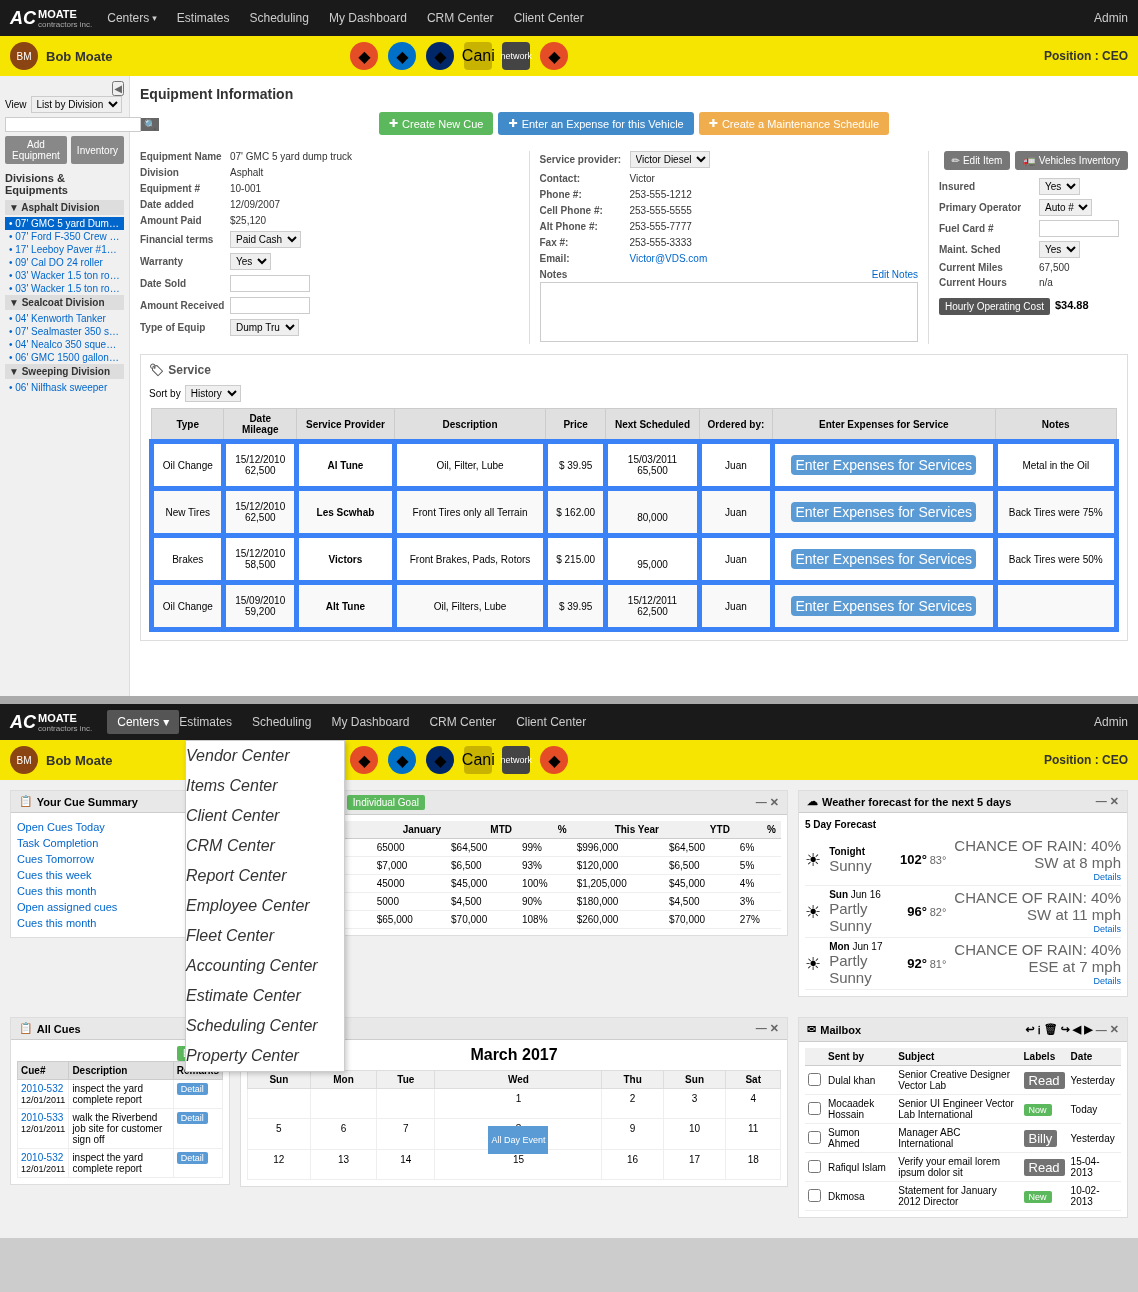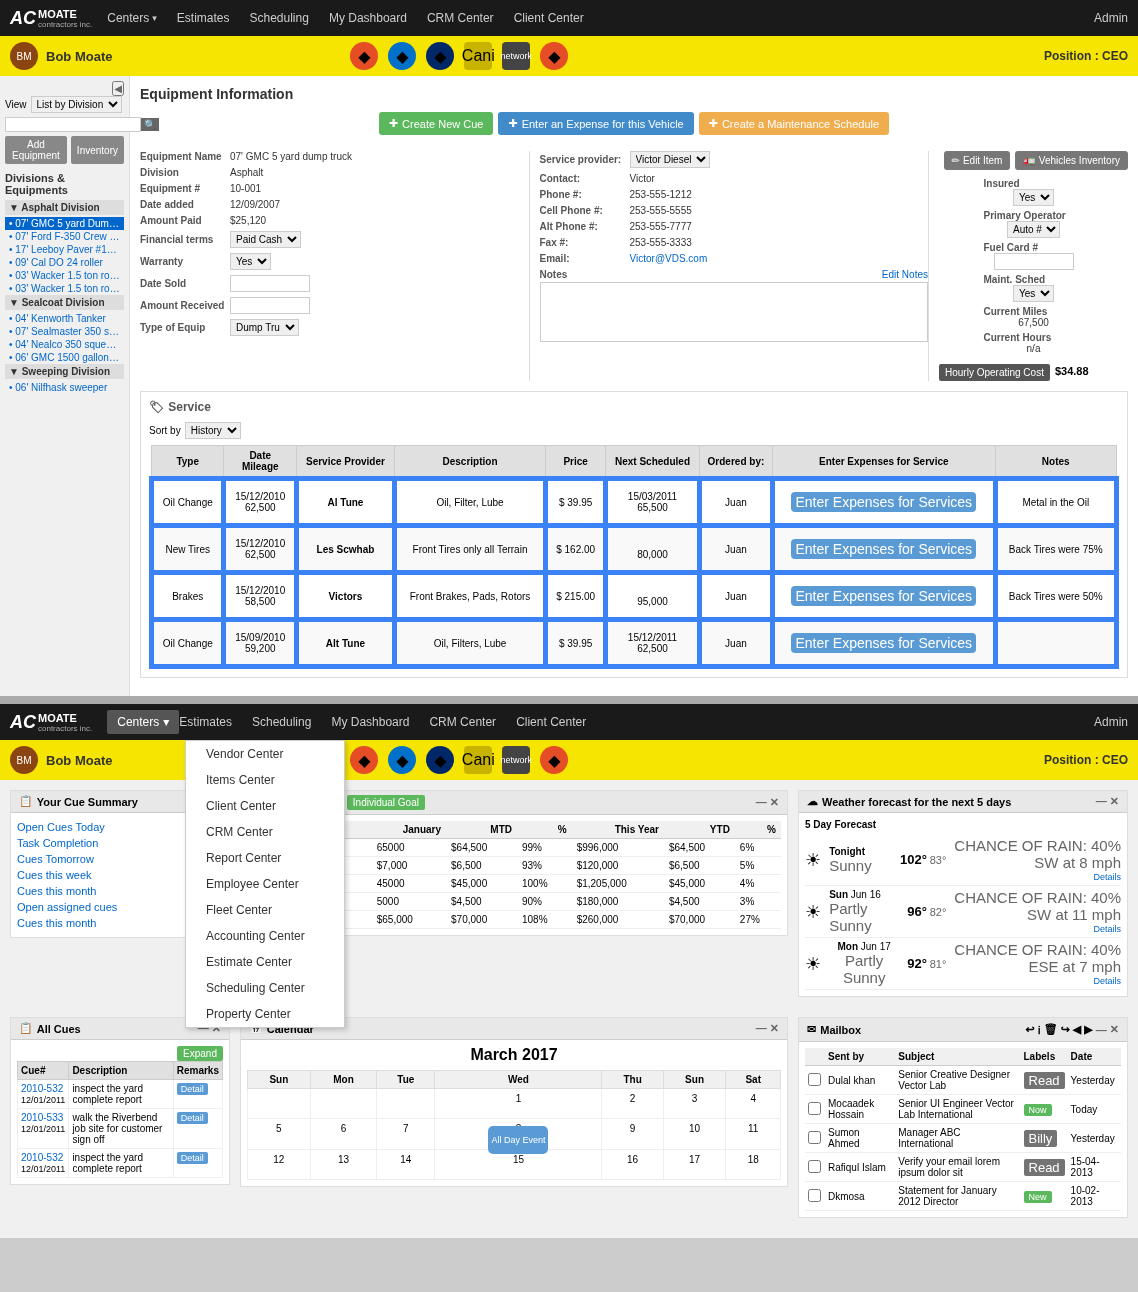--- a/index.html
+++ b/index.html
@@ -79,21 +79,21 @@
     .section-separator { height: 8px; background: #aaa; width: 100%; }
 
     
     .bottom-section { background: #f0f0f0; width: 1138px; position: relative; }
 
     
     .nav-bar2 { background: #1a1a1a; display: flex; align-items: center; padding: 0 10px; height: 36px; }
 
     
     .dropdown-menu { position: absolute; top: 36px; left: 185px; background: #fff; border: 1px solid #ccc; z-index: 100; width: 160px; box-shadow: 2px 2px 5px rgba(0,0,0,0.2); }
-    .dropdown-item { padding: 6px 20px; font-size: 12px; cursor: pointer; color: #333; }
+    .dropdown-item { padding: 6px 0; font-size: 16px; cursor: pointer; color: #333; font-style: italic; }
 
     
     .bottom-panels { display: flex; gap: 0; padding: 10px; gap: 10px; }
     .panel-left { width: 220px; flex-shrink: 0; }
     .panel-middle { flex: 1; }
     .panel-right { width: 330px; flex-shrink: 0; }
 
     .widget { background: #fff; border: 1px solid #ddd; margin-bottom: 10px; }
     .widget-header { background: #e8e8e8; padding: 4px 8px; font-size: 11px; font-weight: bold; display: flex; align-items: center; justify-content: space-between; border-bottom: 1px solid #ccc; }
     .widget-header-left { display: flex; align-items: center; gap: 4px; }
@@ -112,21 +112,21 @@
     .weather-forecast { padding: 6px; font-size: 10px; }
     .weather-day { display: flex; align-items: center; padding: 3px 0; border-bottom: 1px solid #eee; gap: 8px; }
     .weather-temp { font-size: 13px; font-weight: bold; }
     .weather-detail { font-size: 15px; color: #666; }
     .weather-link { color: #0066cc; font-size: 9px; }
 
     
     .calendar-table { width: 100%; border-collapse: collapse; font-size: 10px; }
     .calendar-table th { background: #f0f0f0; text-align: center; padding: 3px; border: 1px solid #ddd; }
     .calendar-table td { text-align: center; padding: 4px; border: 1px solid #eee; vertical-align: top; height: 30px; }
-    .calendar-event { background: #5b9bd5; color: #fff; border-radius: 5px; padding: 9px 3px; font-size: 9px; }
+    .calendar-event { background: #5b9bd5; color: #fff; border-radius: 0; padding: 9px 3px; font-size: 9px; }
 
     
     .all-cues-table { width: 100%; border-collapse: collapse; font-size: 10px; }
     .all-cues-table th { background: #e0e0e0; padding: 3px; border: 1px solid #ccc; text-align: left; }
     .all-cues-table td { padding: 3px; border: 1px solid #eee; vertical-align: top; }
     .expand-btn { background: #5cb85c; color: #fff; border: none; border-radius: 2px; padding: 2px 6px; font-size: 10px; cursor: pointer; float: right; }
     .detail-btn { background: #5b9bd5; color: #fff; border: none; border-radius: 2px; padding: 1px 4px; font-size: 9px; cursor: pointer; }
     .cue-id-link { color: #0066cc; font-size: 10px; cursor: pointer; }
 
     
@@ -145,21 +145,21 @@
     
     .logo-wrapper { display: flex; align-items: center; gap: 2px; margin-right: 15px; }
     .logo-ac-text { color: #fff; font-size: 18px; font-weight: bold; font-style: italic; }
     .logo-moate-text { display: flex; flex-direction: column; }
     .logo-moate-top { color: #fff; font-size: 11px; font-weight: bold; }
     .logo-moate-bottom { color: #aaa; font-size: 8px; }
 
     .centers-btn { background: #555; color: #fff; border: none; padding: 5px 10px; font-size: 12px; cursor: pointer; display: flex; align-items: center; gap: 4px; border-radius: 2px; }
 
     .notes-area { width: 100%; height: 60px; font-size: 10px; border: 1px solid #ccc; resize: none; }
-    .info-box-row { display: flex; align-items: center; margin-bottom: 4px; flex-direction: column; }
+    .info-box-row { display: flex; align-items: center; margin-bottom: 4px; }
     .info-label { font-weight: bold; font-size: 10px; width: 100px; flex-shrink: 0; color: #555; }
     .info-value { font-size: 10px; color: #333; }
     .info-select { font-size: 10px; border: 1px solid #ccc; padding: 1px; }
     .info-input { font-size: 10px; border: 1px solid #ccc; padding: 2px 4px; width: 80px; }
 
     .hourly-btn { background: #555; color: #fff; border: none; padding: 3px 6px; font-size: 10px; cursor: pointer; border-radius: 2px; margin-top: 4px; }
 
     .bottom-row-panels { display: flex; gap: 10px; padding: 0 10px 10px 10px; }
     .bottom-left { width: 220px; }
     .bottom-center { flex: 1; }
@@ -254,21 +254,21 @@
         <button class="action-btn btn-blue">
           <span>✚</span>
           <span>Enter an Expense for this Vehicle</span>
         </button>
         <button class="action-btn btn-yellow">
           <span>✚</span>
           <span>Create a Maintenance Schedule</span>
         </button>
       </div>
 
-      <div style="display:flex; margin-bottom:8px;margin-top:16px;">
+      <div style="display:flex; gap:10px; margin-bottom:8px;margin-top:16px;">
 
         <div style="flex:1;">
           <div class="form-row">
             <span class="form-label">Equipment Name</span>
             <span class="form-value">07' GMC 5 yard dump truck</span>
           </div>
           <div class="form-row">
             <span class="form-label">Division</span>
             <span class="form-value">Asphalt</span>
           </div>
@@ -672,21 +672,21 @@
       <span style="font-size:11px; color:#666;">82°</span>
     </div>
     <div style="text-align:right;">
       <div class="weather-detail">CHANCE OF RAIN: 40%</div>
       <div class="weather-detail">SW at 11 mph</div>
       <a class="weather-link">Details</a>
     </div>
   </div>
               <div class="weather-day">
     <span style="font-size:18px;">☀</span>
-    <div style="flex:1;text-align:center;">
+    <div style="flex:1;">
       <div><strong>Mon</strong> Jun 17</div>
       <div class="weather-detail">Partly Sunny</div>
     </div>
     <div>
       <span class="weather-temp">92°</span>
       <span style="font-size:11px; color:#666;">81°</span>
     </div>
     <div style="text-align:right;">
       <div class="weather-detail">CHANCE OF RAIN: 40%</div>
       <div class="weather-detail">ESE at 7 mph</div>

